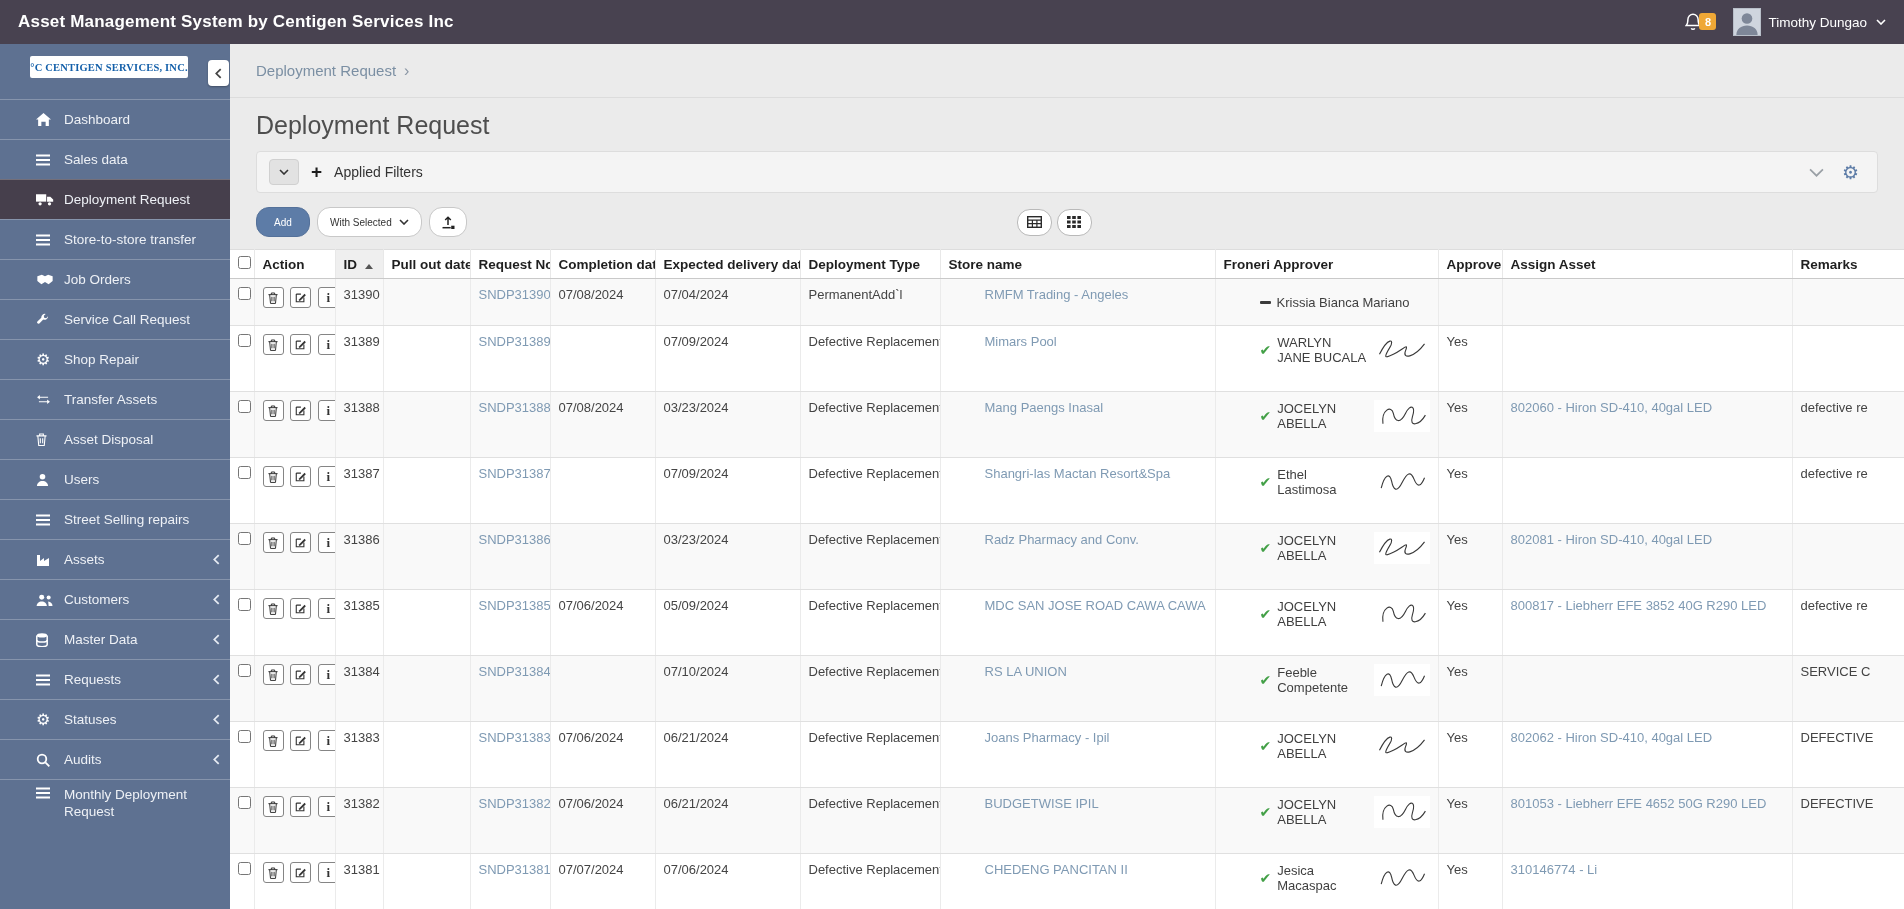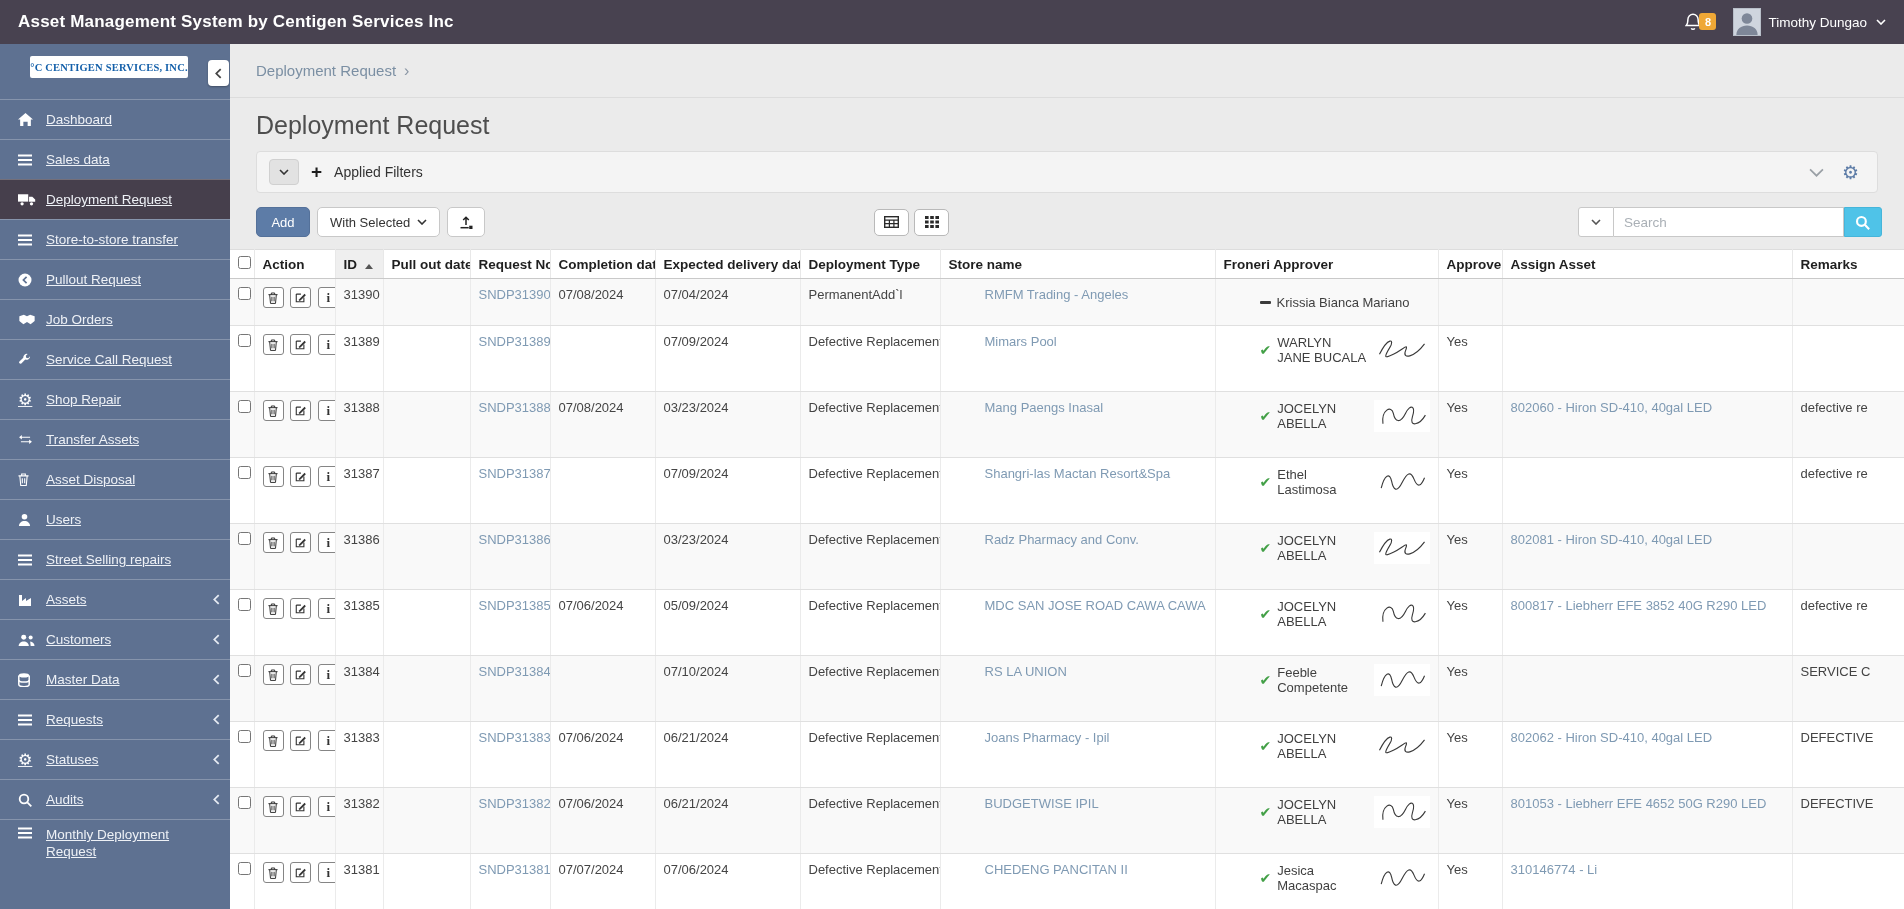--- a/index.html
+++ b/index.html
@@ -47,23 +47,23 @@
   .logo-text {
     font-family:"Liberation Serif", serif; font-weight:bold; font-size:10.5px;
     color:#1460aa; white-space:nowrap; letter-spacing:.2px;
   }
   .collapse-btn {
     position:absolute; right:1px; top:16px; width:21px; height:26px;
     background:#fff; border-radius:4px; color:#444; display:flex;
     align-items:center; justify-content:center; box-shadow:0 1px 2px rgba(0,0,0,.3);
   }
   .nav-item {
-    height:40px; display:flex; align-items:center; padding-left:18px;
+    height:40px; display:flex; align-items:center; padding-left:36px;
     color:#eef1f6; font-size:13.5px; border-top:1px solid rgba(255,255,255,.25);
-    cursor:pointer; white-space:nowrap;text-decoration:underline;
+    cursor:pointer; white-space:nowrap;
   }
   .nav-item.active { background:#463f4c; }
   .nav-item.tall { height:50px; white-space:normal; line-height:1.25; align-items:flex-start; padding-top:7px; }
   .nav-ic { width:28px; display:flex; align-items:center; font-size:16px; flex:none; color:#fff; }
   .nav-label { overflow:hidden; max-width:158px; }
   .nav-chev { margin-left:auto; margin-right:10px; display:flex; color:#e5eaf2; }
 
   
   .main {
     position:absolute; left:230px; top:44px; right:0; bottom:0;
@@ -86,22 +86,22 @@
     display:flex; align-items:center; justify-content:center; color:#333;
   }
   .filters-plus { font-size:19px; font-weight:bold; color:#1d1d1d; padding:0 2px; }
   .filters-label { font-size:14px; color:#333; }
   .filters-right { margin-left:auto; display:flex; align-items:center; gap:18px; padding-right:6px; }
   .filters-chev { color:#9aa0a6; display:flex; }
   .filters-gear { color:#5d7ca7; font-size:19px; line-height:1; }
 
   .toolbar { flex:none; margin:0 22px 12px 26px; display:flex; align-items:center; }
   .btn {
-    height:30px; border-radius:5px; border:1px solid #c8c8c8; background:#fff;
-    display:flex; align-items:center; justify-content:center; font-size:13px; color:#333;
+    height:30px; border-radius:13px; border:1px solid #c8c8c8; background:#fff;
+    display:flex; align-items:center; justify-content:center; font-size:10px; color:#333;
     padding:0 12px; cursor:pointer;
   }
   .btn-add { background:#5d7ca7; border-color:#54719a; color:#fff; width:54px; margin-right:7px; }
   .btn-with { margin-right:7px; gap:7px; }
   .btn-upload { width:38px; color:#222; }
   .view-group { margin:0 auto; display:flex; gap:5px; transform:translateX(-120px); }
   .btn-view { width:35px; height:27px; padding:0; color:#2a2a2a; border-color:#b9b9b9; }
   .search-group { display:flex; height:30px; }
   .search-dd {
     width:36px; border:1px solid #c8c8c8; border-radius:3px 0 0 3px; background:#fff;
@@ -241,29 +241,20 @@
           </span>
     <span class="nav-label">Deployment Request</span>
   </div>
         <div class="nav-item">
     <span class="nav-ic" data-icon="list-icon">
             <svg viewBox="0 0 14 12" width="14" height="12">
               <path d="M0 1.5h14M0 6h14M0 10.5h14" stroke="currentColor" stroke-width="2.2"></path>
             </svg>
           </span>
     <span class="nav-label">Store-to-store transfer</span>
-  </div>
-        <div class="nav-item">
-    <span class="nav-ic" data-icon="circle-arrow-left-icon">
-            <svg viewBox="0 0 14 14" width="14" height="14">
-              <circle cx="7" cy="7" r="6.5" fill="currentColor"></circle>
-              <path d="M8.6 3.8L5.4 7l3.2 3.2" stroke="#5e7191" stroke-width="1.7" fill="none"></path>
-            </svg>
-          </span>
-    <span class="nav-label">Pullout Request</span>
   </div>
         <div class="nav-item">
     <span class="nav-ic" data-icon="handshake-icon">
             <svg viewBox="0 0 20 12" width="18" height="11">
               <path d="M1.5 2.5L6.5.8l3.5 1.7L13.5.8l5 1.7v5.2l-4.5 3.5-4-2.3-4 2.3-4.5-3.5z" fill="currentColor"></path>
             </svg>
           </span>
     <span class="nav-label">Job Orders</span>
   </div>
         <div class="nav-item">
@@ -474,38 +465,20 @@
                   <rect x="10.4" y="4.5" width="3.6" height="3"></rect>
                   <rect x="0" y="9" width="3.6" height="3"></rect>
                   <rect x="5.2" y="9" width="3.6" height="3"></rect>
                   <rect x="10.4" y="9" width="3.6" height="3"></rect>
                 </g>
               </svg>
             </span>
           </button>
       </span>
 
-      <span class="search-group">
-        <span class="search-dd">
-            <span data-icon="chevron-down-icon">
-              <svg viewBox="0 0 10 6" width="10" height="6">
-                <polyline points="1,1 5,5 9,1" fill="none" stroke="currentColor" stroke-width="1.6"></polyline>
-              </svg>
-            </span>
-          </span>
-        <input class="search-input" placeholder="Search" style="">
-        <span class="search-btn">
-            <span data-icon="search-white-icon">
-              <svg viewBox="0 0 14 14" width="15" height="15">
-                <circle cx="6" cy="6" r="4.1" fill="none" stroke="currentColor" stroke-width="2"></circle>
-                <path d="M9.2 9.2l4 4" stroke="currentColor" stroke-width="2"></path>
-              </svg>
-            </span>
-          </span>
-      </span>
     </div>
 
     <div class="table-wrap">
       <table>
         <colgroup>
           <col class="c0">
             <col class="c1">
             <col class="c2">
             <col class="c3">
             <col class="c4">

